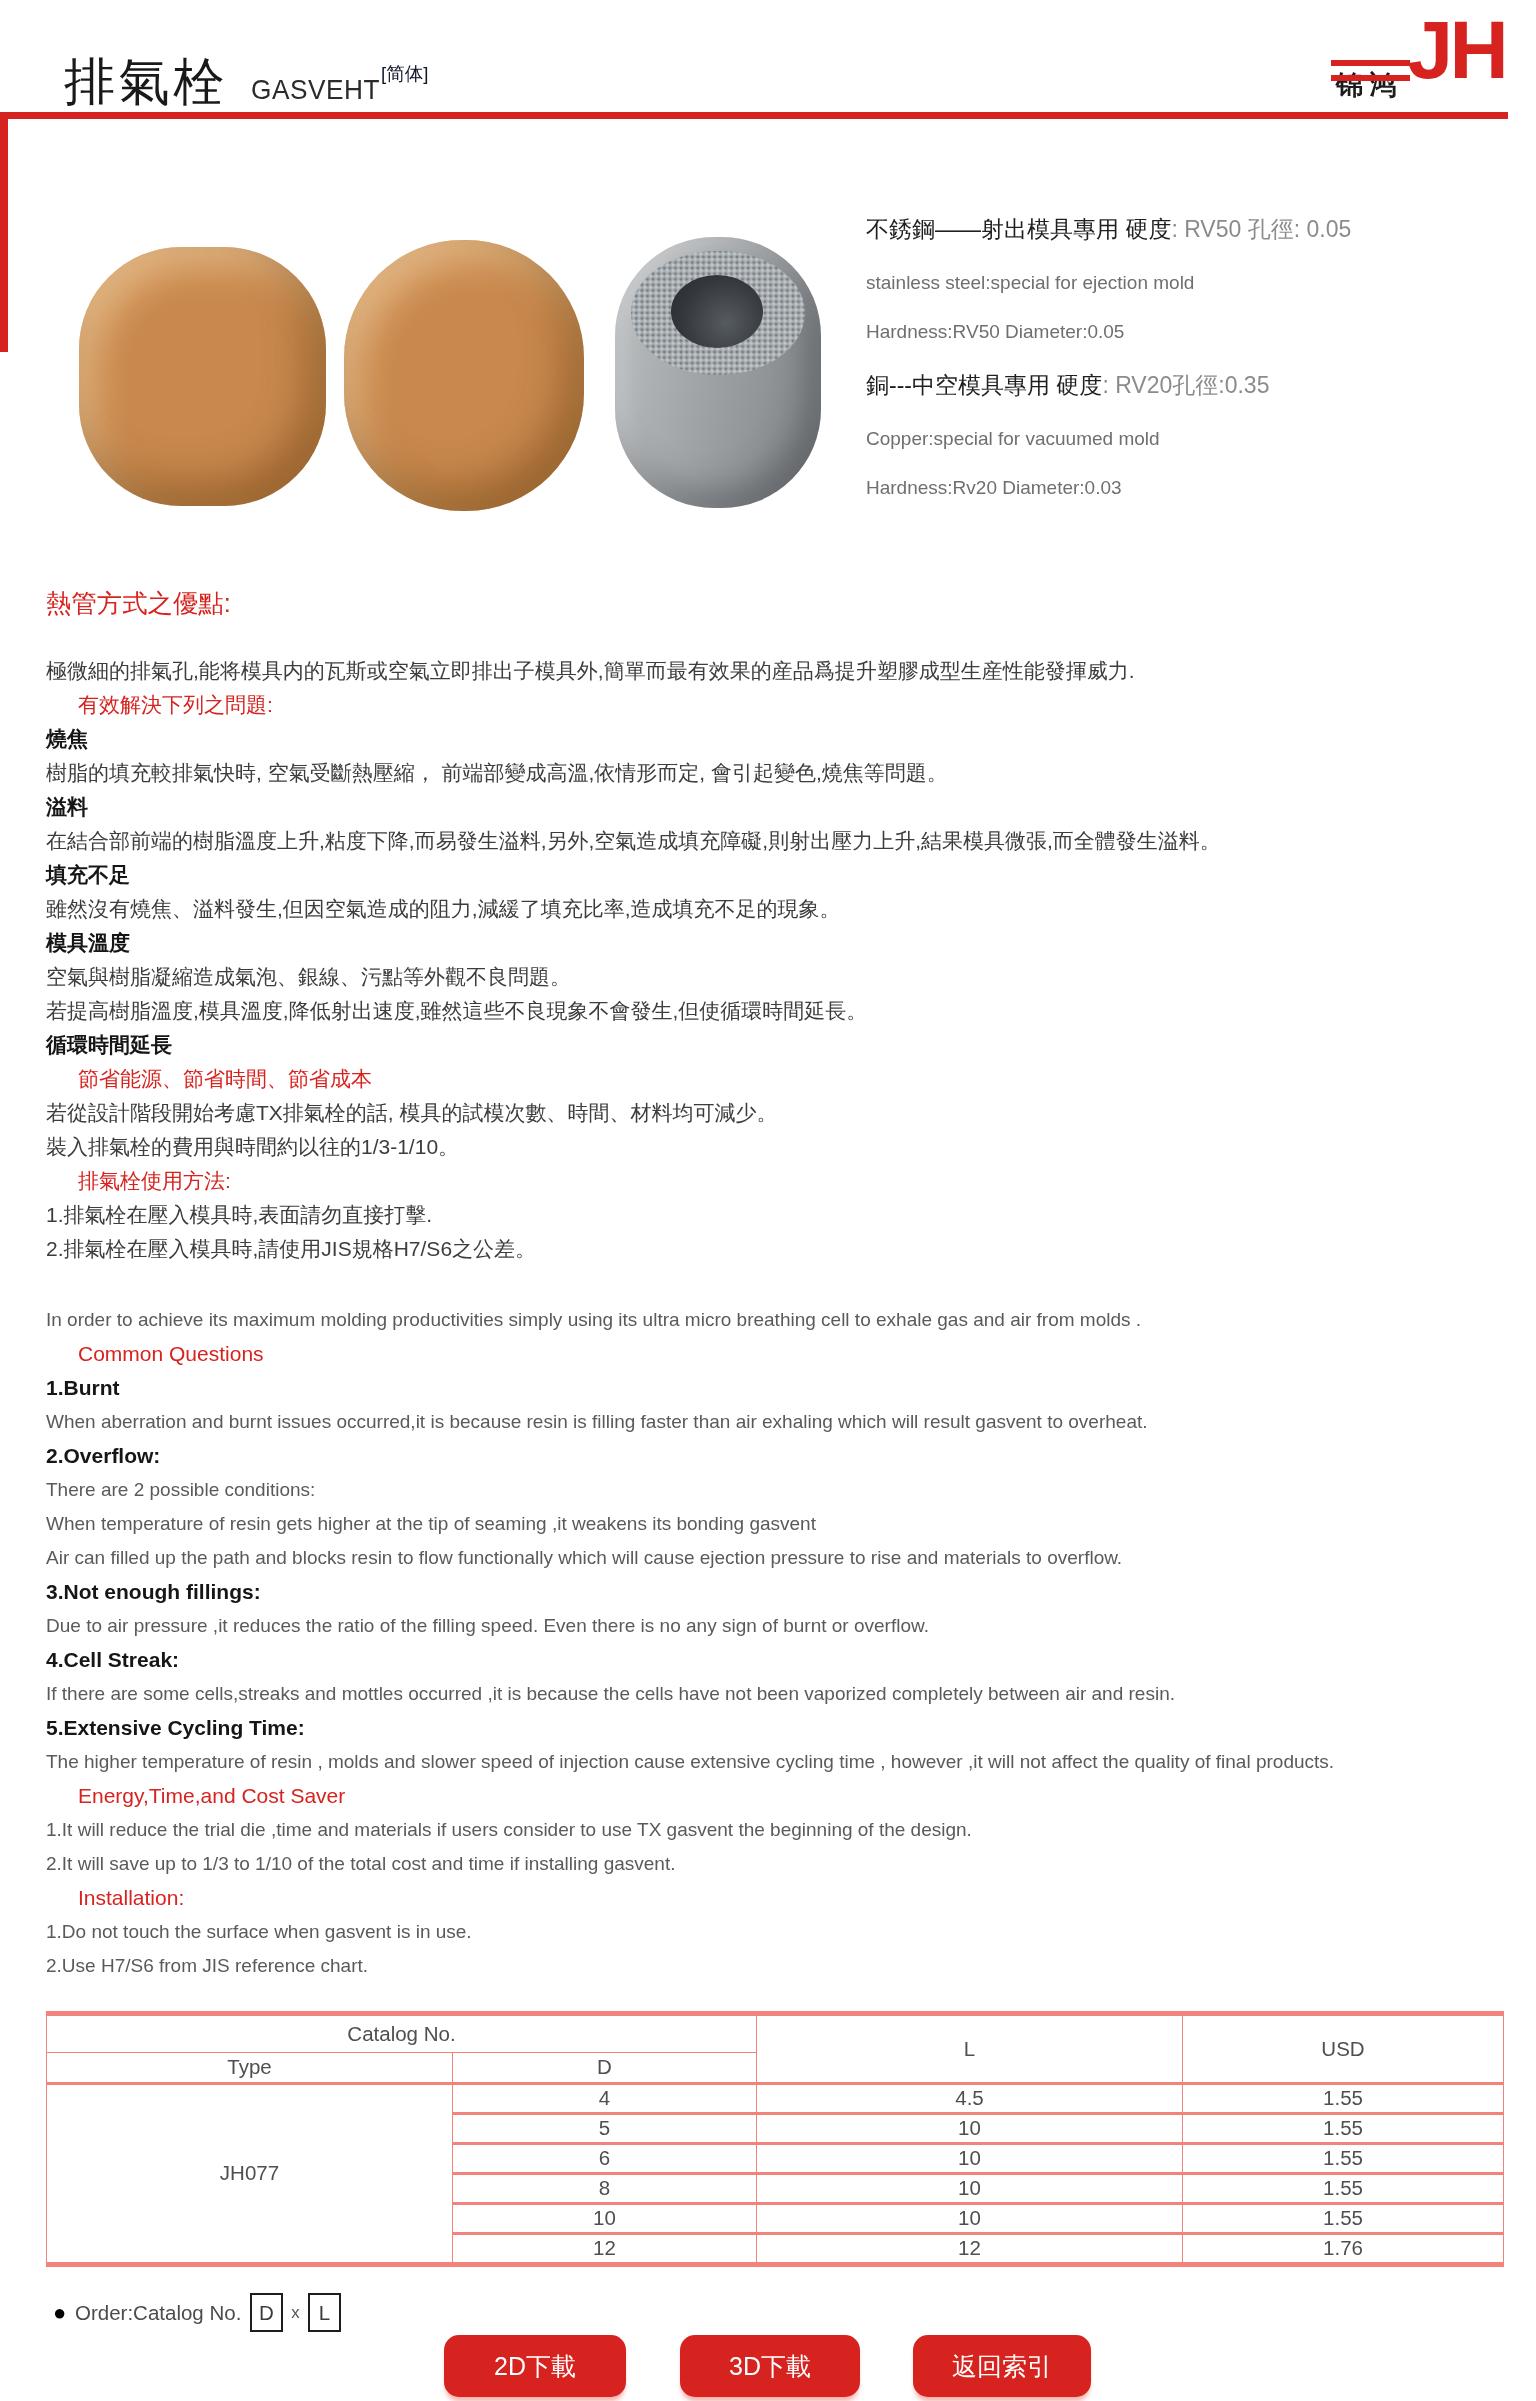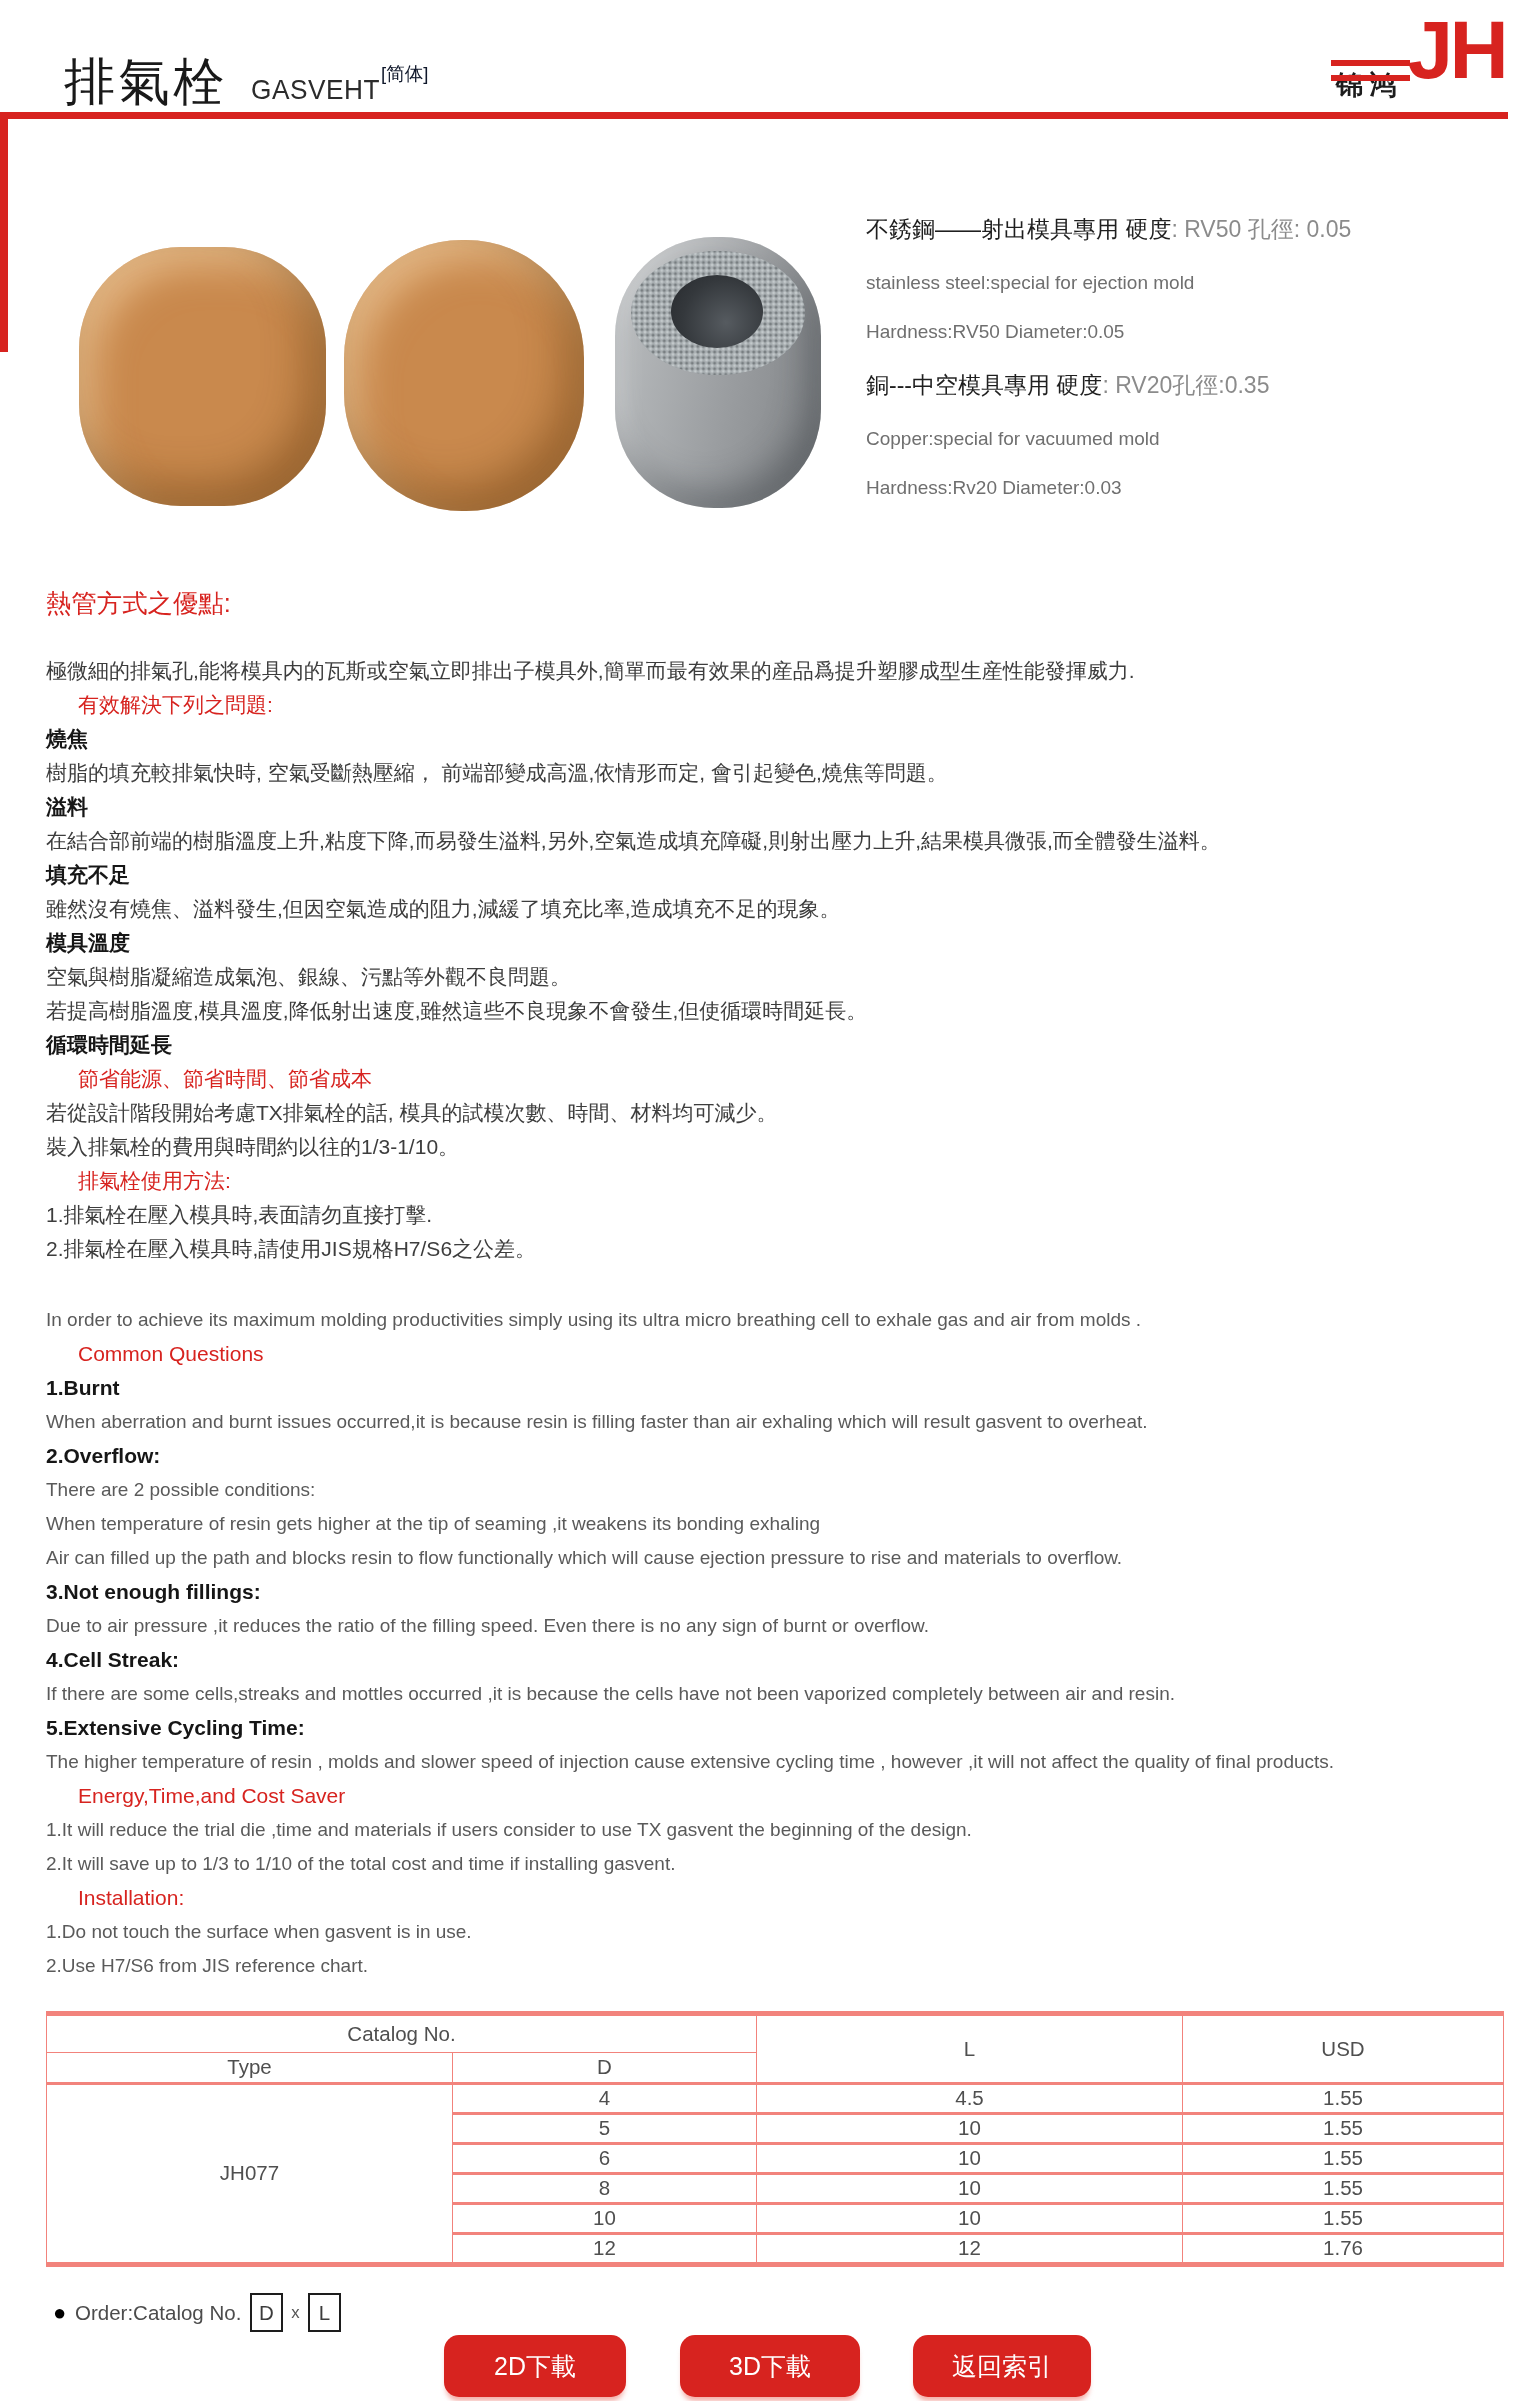--- a/index.html
+++ b/index.html
@@ -161,21 +161,21 @@
       <div class="cl red-bold">Common Questions</div>
 
       <div class="cl bold">1.Burnt</div>
 
       <div class="cl body-en">When aberration and burnt issues occurred,it is because resin is filling faster than air exhaling which will result gasvent to overheat.</div>
 
       <div class="cl bold">2.Overflow:</div>
 
       <div class="cl body-en">There are 2 possible conditions:</div>
 
-      <div class="cl body-en">When temperature of resin gets higher at the tip of seaming ,it weakens its bonding exhaling</div>
+      <div class="cl body-en">When temperature of resin gets higher at the tip of seaming ,it weakens its bonding gasvent</div>
 
       <div class="cl body-en">Air can filled up the path and blocks resin to flow functionally which will cause ejection pressure to rise and materials to overflow.</div>
 
       <div class="cl bold">3.Not enough fillings:</div>
 
       <div class="cl body-en">Due to air pressure ,it reduces the ratio of the filling speed. Even there is no any sign of burnt or overflow.</div>
 
       <div class="cl bold">4.Cell Streak:</div>
 
       <div class="cl body-en">If there are some cells,streaks and mottles occurred ,it is because the cells have not been vaporized completely between air and resin.</div>

